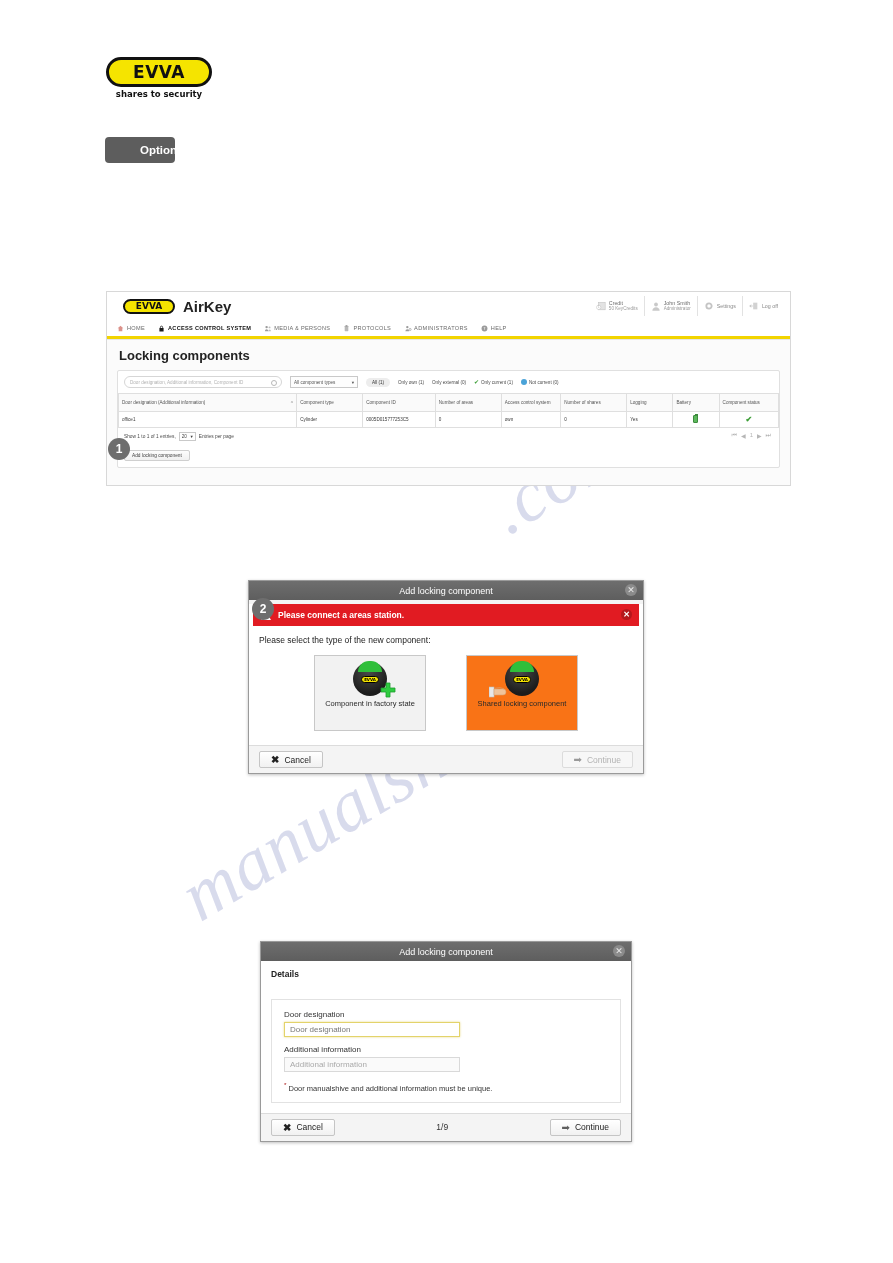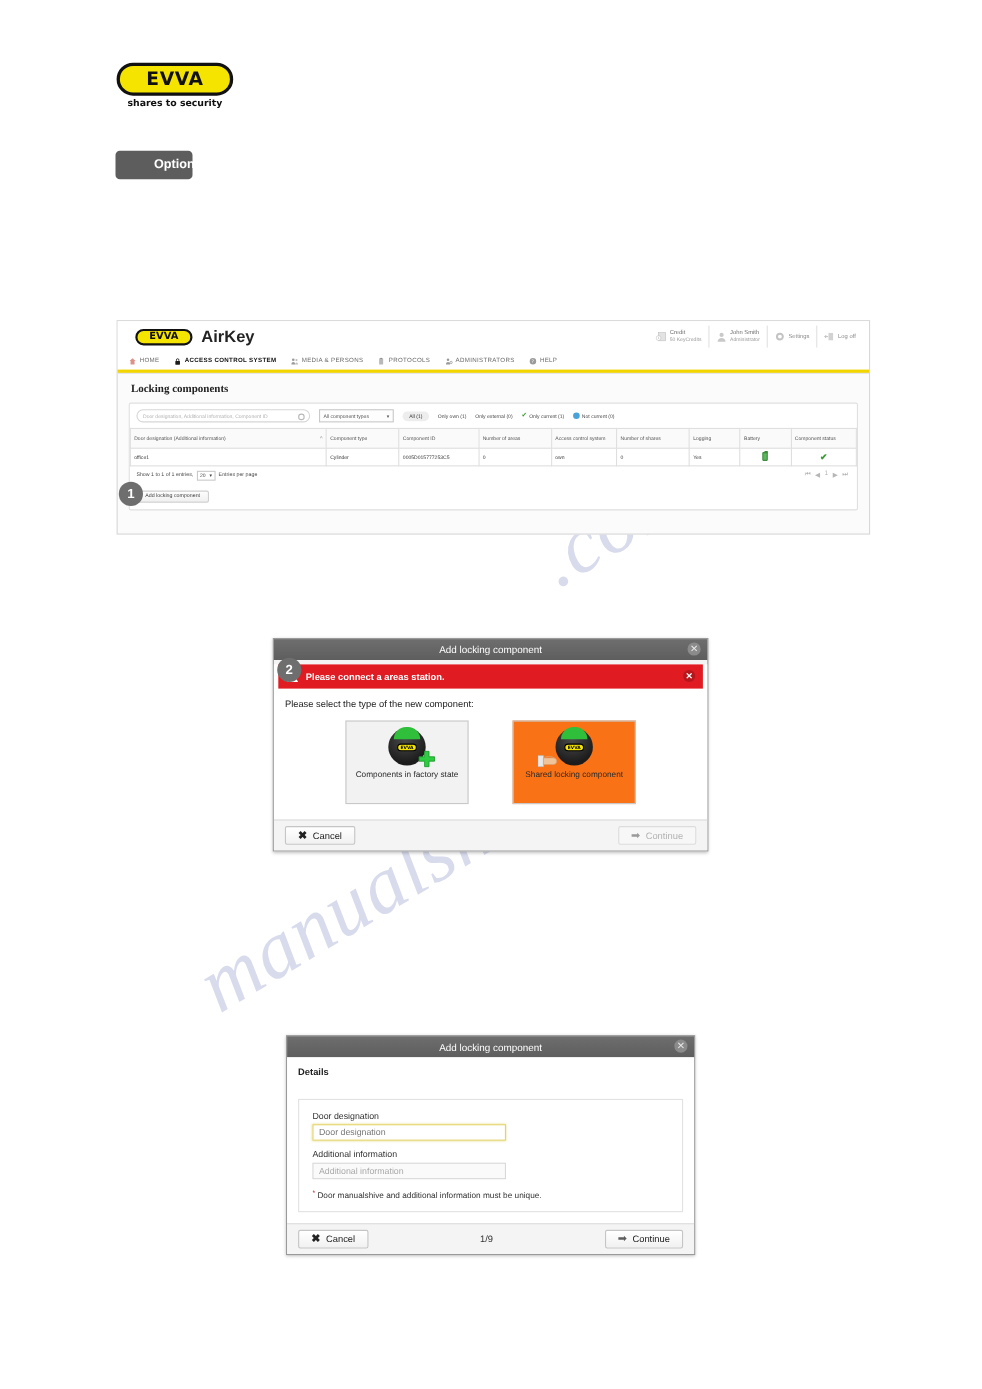--- a/index.html
+++ b/index.html
@@ -124,21 +124,21 @@
     font-size:5.6px; letter-spacing:.3px;
     color:#6a6a6a;
     text-transform:uppercase;
   }
   .nav-item.active { color:#111; font-weight:bold; }
   .nav-ico { width:7px; height:7px; display:block; }
   .yellow-rule { height:3px; background:#f2d400; }
   .yellow-rule2 { height:1px; background:#e6e6e6; }
 
   .app-body { padding:6px 10px 0 10px; }
-  .page-title { font-size:10px; font-weight:bold; color:#222; margin:2px 0 7px 2px;font-family:Liberation Serif, serif; }
+  .page-title { font-size:13px; font-weight:bold; color:#222; margin:2px 0 7px 2px; }
 
   .panel {
     border:1px solid #e0e0e0;
     background:#fff;
     border-radius:2px;
   }
   .filter-row {
     display:flex; align-items:center;
     padding:5px 6px;
     gap:8px;
@@ -648,21 +648,21 @@
     <div class="card-row">
       <div class="card">
         <div class="icon-wrap">
           <div class="knob">
             <div class="knob-evva">EVVA</div>
           </div>
           <svg class="plus" viewBox="0 0 16 16">
             <path d="M6 1 h4 v5 h5 v4 h-5 v5 h-4 v-5 h-5 v-4 h5 z" fill="#2ecc40" stroke="#1f9c2f" stroke-width=".8"></path>
           </svg>
         </div>
-        <div class="card-label">Components in factory state</div>
+        <div class="card-label">Component in factory state</div>
       </div>
       <div class="card plain">
         <div class="icon-wrap">
           <div class="knob">
             <div class="knob-evva">EVVA</div>
           </div>
           <svg class="hand" viewBox="0 0 24 16">
             <rect x="0" y="3" width="5" height="10" fill="#e8e8e8" stroke="#bbb" stroke-width=".6"></rect>
             <path d="M5 5 h9 a3 3 0 0 1 0 6 h-9 z" fill="#f0c49a" stroke="#d9a274" stroke-width=".6"></path>
             <path d="M6 4.2 q5 -1.6 9 .6" fill="none" stroke="#d9a274" stroke-width=".7"></path>

